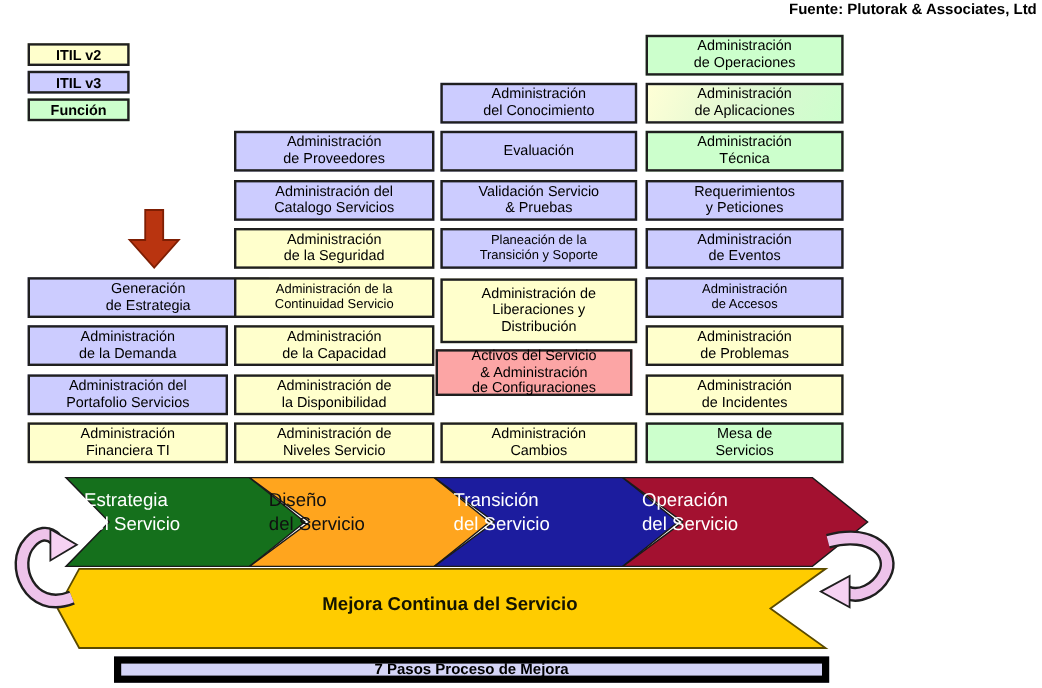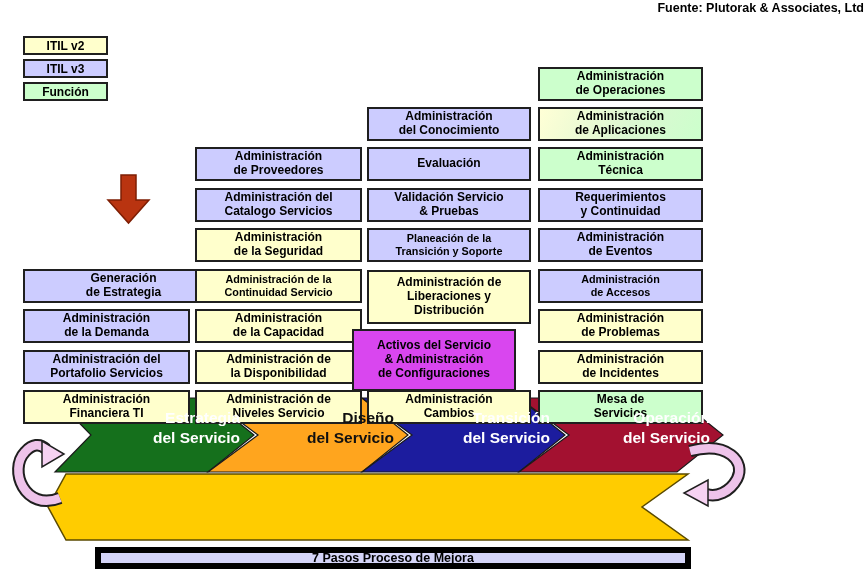--- a/index.html
+++ b/index.html
@@ -1,27 +1,27 @@
 <!DOCTYPE html>
 <html><head>
 <meta charset="utf-8">
 <style>
   html,body{margin:0;padding:0;background:#fff;}
   #canvas{position:relative;width:868px;height:573px;background:#fff;overflow:hidden;
           font-family:"Liberation Sans","DejaVu Sans",sans-serif;}
   #shapes{position:absolute;left:0;top:0;width:868px;height:573px;}
   .box{position:absolute;border:2px solid #1f1f1f;box-sizing:border-box;
        display:flex;align-items:center;justify-content:center;text-align:center;
-       font-weight:bold;font-size:12px;line-height:1.16;color:#000;
-       white-space:pre-line;padding:1px 2px;margin-top:38px;}
+       font-weight:normal;font-size:12px;line-height:1.16;color:#000;
+       white-space:pre-line;padding:1px 2px;}
   .sm{font-size:10.8px;}
   .legend-box{position:absolute;left:23px;width:85px;height:19px;border:2px solid #1f1f1f;
        box-sizing:border-box;display:flex;align-items:center;justify-content:center;
        font-weight:bold;font-size:12px;color:#000;}
-  .stage-label{position:absolute;top:401px;text-align:right;font-weight:bold;
+  .stage-label{position:absolute;top:401px;text-align:left;font-weight:normal;
        font-size:15.5px;line-height:20px;padding-top:7px;white-space:pre-line;}
   .banner-label{position:absolute;left:95px;top:495px;width:560px;text-align:center;
        font-weight:bold;font-size:15.5px;}
   .steps-bar{position:absolute;left:95px;top:547px;width:596px;height:22px;
        border:6px solid #000000;box-sizing:border-box;display:flex;align-items:center;
        justify-content:center;font-weight:bold;font-size:12.5px;color:#000;}
   .source-note{position:absolute;top:1px;right:4px;font-weight:bold;font-size:12.5px;color:#000;}
 </style>
 </head>
 <body>
@@ -81,50 +81,51 @@
   <div class="box" style="left: 367px; top: 69px; width: 164px; height: 34px; background: rgb(204, 204, 255);">Administración
 del Conocimiento</div>
   <div class="box" style="left: 367px; top: 109px; width: 164px; height: 34px; background: rgb(204, 204, 255);">Evaluación</div>
   <div class="box sm" style="left: 367px; top: 190px; width: 164px; height: 34px; background: rgb(204, 204, 255);">Planeación de la
 Transición y Soporte</div>
   <div class="box" style="left: 367px; top: 150px; width: 164px; height: 34px; background: rgb(204, 204, 255);">Validación Servicio
 &amp; Pruebas</div>
   <div class="box" style="left: 367px; top: 232px; width: 164px; height: 54px; background: rgb(255, 255, 204);">Administración de
 Liberaciones y
 Distribución</div>
-  <div class="box" style="left: 352px; top: 291px; width: 164px; height: 62px; background: #d946ef;">Activos del Servicio
+  <div class="box" style="left: 363px; top: 291px; width: 164px; height: 39px; background: #fca5a5;">Activos del Servicio
 &amp; Administración
 de Configuraciones</div>
   <div class="box" style="left: 367px; top: 352px; width: 164px; height: 34px; background: rgb(255, 255, 204);">Administración
 Cambios</div>
 
   <div class="box" style="left: 538px; top: 29px; width: 165px; height: 34px; background: rgb(204, 255, 204);">Administración
 de Operaciones</div>
   <div class="box" style="left: 538px; top: 69px; width: 165px; height: 34px; background: linear-gradient(115deg, rgb(255, 255, 214) 0%, rgb(220, 247, 210) 55%, rgb(204, 255, 204) 100%);">Administración
 de Aplicaciones</div>
   <div class="box" style="left: 538px; top: 109px; width: 165px; height: 34px; background: rgb(204, 255, 204);">Administración
 Técnica</div>
   <div class="box" style="left: 538px; top: 150px; width: 165px; height: 34px; background: rgb(204, 204, 255);">Requerimientos
-y Continuidad</div>
+y Peticiones</div>
   <div class="box" style="left: 538px; top: 190px; width: 165px; height: 34px; background: rgb(204, 204, 255);">Administración
 de Eventos</div>
   <div class="box sm" style="left: 538px; top: 231px; width: 165px; height: 34px; background: rgb(204, 204, 255);">Administración
 de Accesos</div>
   <div class="box" style="left: 538px; top: 271px; width: 165px; height: 34px; background: rgb(255, 255, 204);">Administración
 de Problemas</div>
   <div class="box" style="left: 538px; top: 312px; width: 165px; height: 34px; background: rgb(255, 255, 204);">Administración
 de Incidentes</div>
   <div class="box" style="left: 538px; top: 352px; width: 165px; height: 34px; background: rgb(204, 255, 204);">Mesa de
 Servicios</div>
 
   <div class="stage-label" style="left: 70px; width: 170px; color: rgb(255, 255, 255);">Estrategia
 del Servicio</div>
   <div class="stage-label" style="left: 224px; width: 170px; color: rgb(16, 16, 16);">Diseño
 del Servicio</div>
   <div class="stage-label" style="left: 378px; width: 172px; color: rgb(255, 255, 255);">Transición
 del Servicio</div>
   <div class="stage-label" style="left: 535px; width: 175px; color: rgb(255, 255, 255);">Operación
 del Servicio</div>
 
+  <div class="banner-label" style="color: rgb(20, 20, 0);">Mejora Continua del Servicio</div>
 
   <div class="steps-bar" style="background: rgb(212, 212, 247);">7 Pasos Proceso de Mejora</div>
 
 </div>
 
 </body></html>

